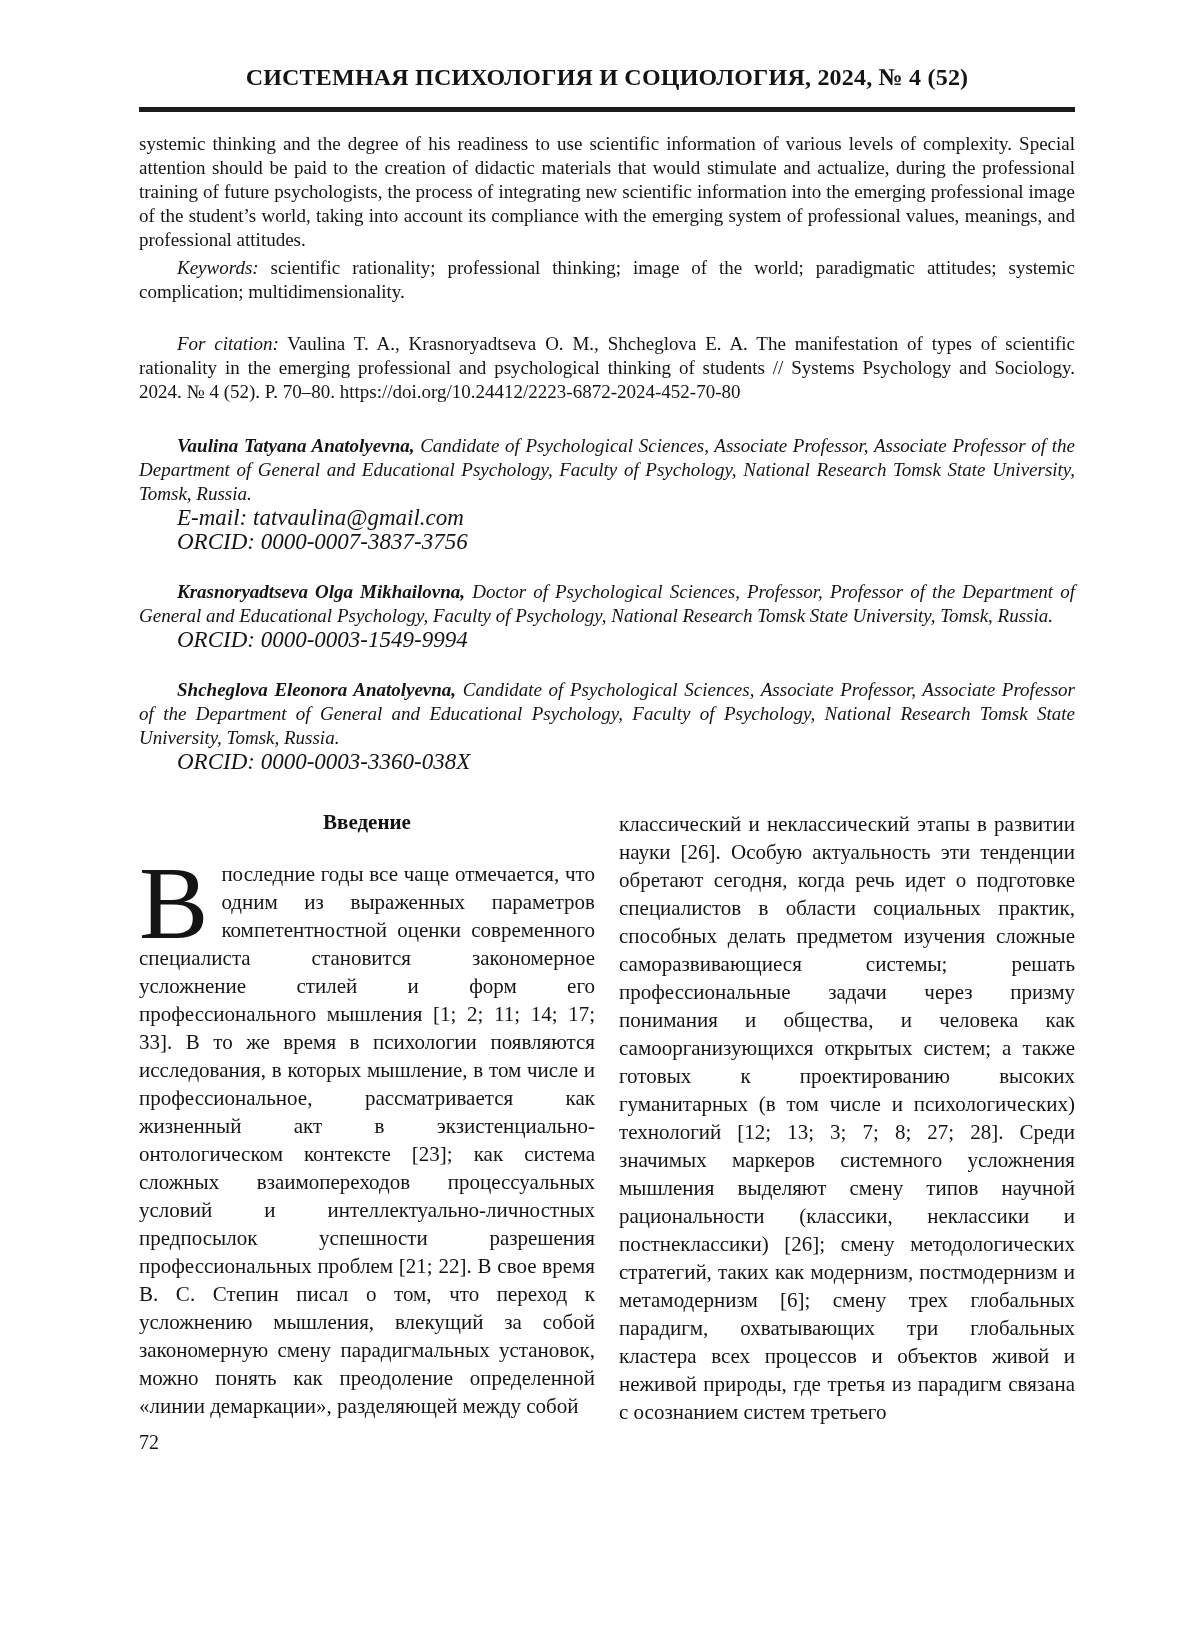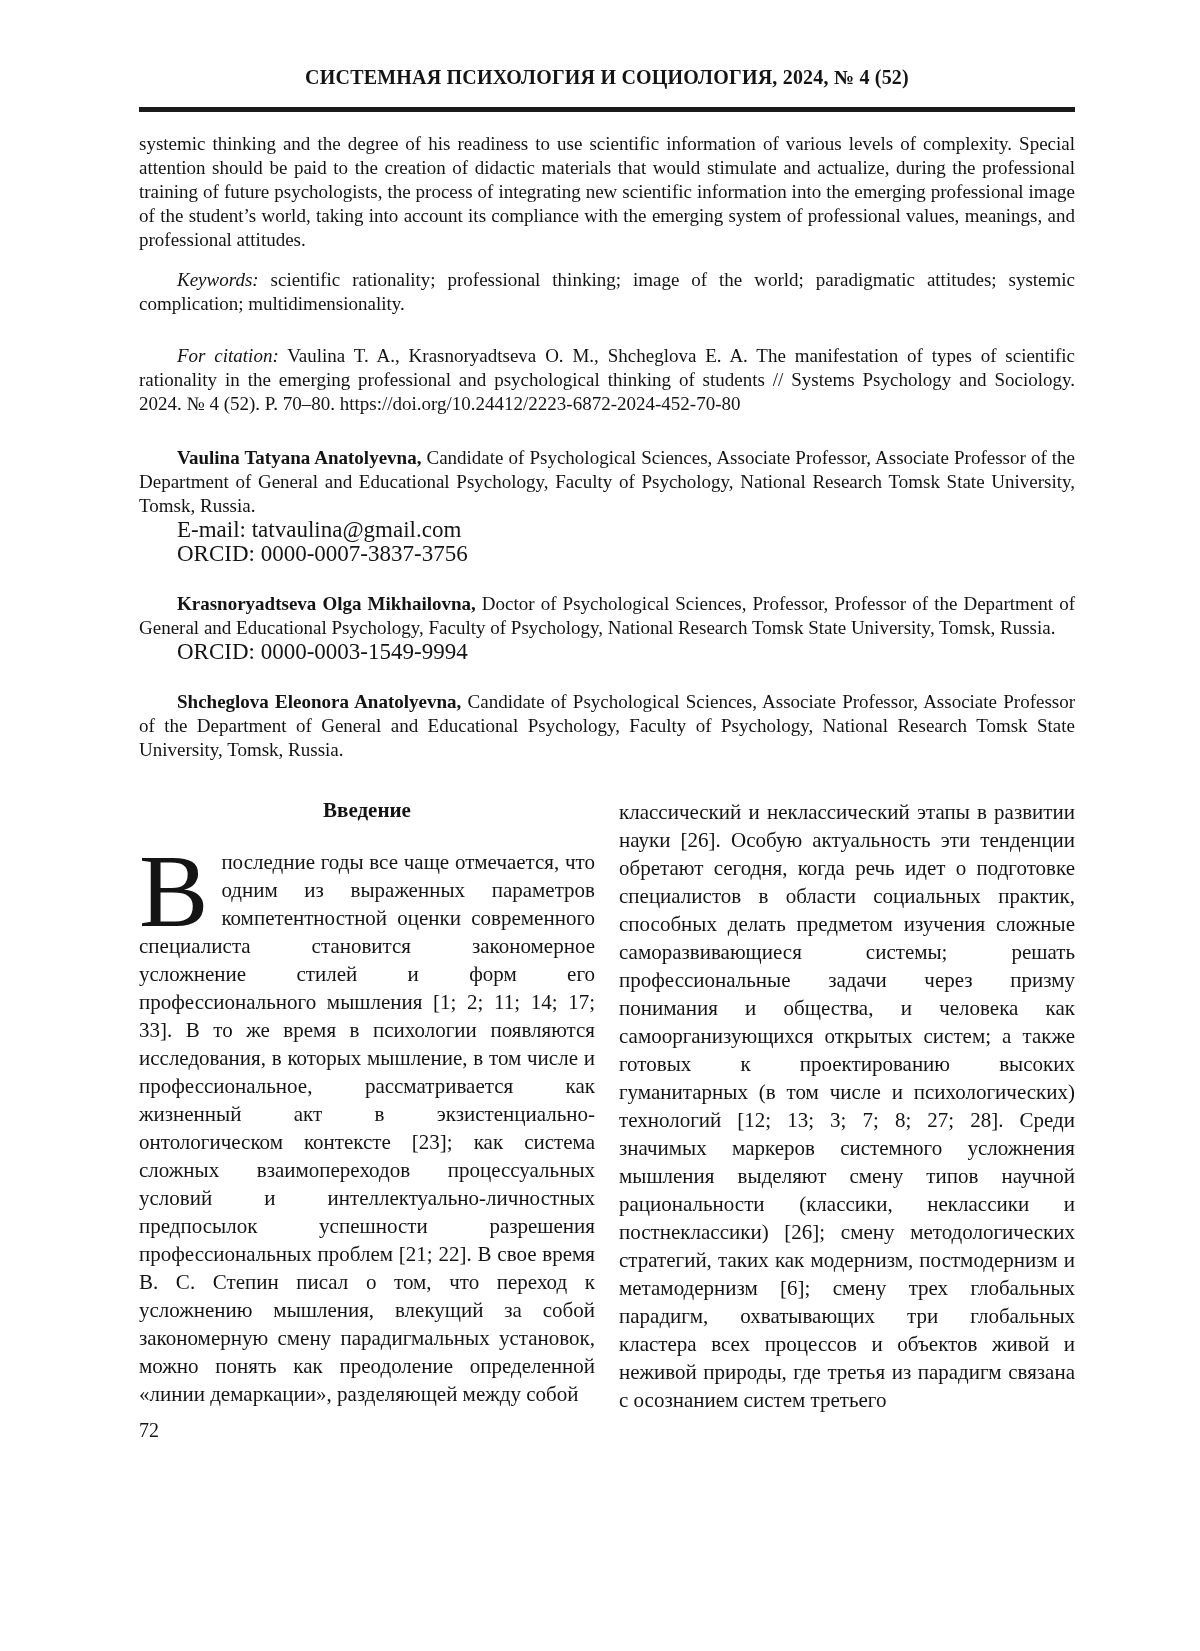--- a/index.html
+++ b/index.html
@@ -13,47 +13,47 @@
     overflow: hidden;
   }
   .page {
     padding: 66px 125px 0 139px; 
   }
 
   
   .journal-header {
     text-align: center;
     font-weight: bold;
-    font-size: 20px;
+    font-size: 24px;
     line-height: 23px;
     letter-spacing: 0.2px;
     white-space: nowrap;
   }
   .double-rule {
     margin-top: 18px;
     height: 4px;
     border-top: 3px solid #1b1b1b;
     border-bottom: 2px solid #1b1b1b;
   }
 
   
   p { margin: 0; }
   .fm {
     font-size: 19px;
     line-height: 24px;
     text-align: justify;
   }
   .abstract { margin-top: 20px; }
-  .keywords { margin-top: 16px; }
+  .keywords { margin-top: 4px; }
   .citation { margin-top: 28px; }
   .para-indent { text-indent: 38px; }
   .ital { font-style: italic; }
   .bold { font-weight: bold; }
 
-  .author-block { margin-top: 26px; }
+  .author-block { margin-top: 26px; font-style: italic; }
   .author-block.first { margin-top: 30px; }
   .author-line {
     font-size: 23px;
     line-height: 24px;
     text-align: left;
     text-indent: 38px;
   }
 
   
   .intro-section {
@@ -128,20 +128,21 @@
       <span>Doctor of Psychological Sciences, Professor, Professor of the Department of General and Educational Psychology, Faculty of Psychology, National Research Tomsk State University, Tomsk, Russia.</span>
     </p>
     <p class="author-line">ORCID: 0000-0003-1549-9994</p>
   </div>
 
   <div class="author-block">
     <p class="fm para-indent">
       <span class="bold">Shcheglova Eleonora Anatolyevna,</span>
       <span>Candidate of Psychological Sciences, Associate Professor, Associate Professor of the Department of General and Educational Psychology, Faculty of Psychology, National Research Tomsk State University, Tomsk, Russia.</span>
     </p>
+    <p class="author-line">ORCID: 0000-0003-3360-038X</p>
   </div>
 
   <div class="intro-section">
     <div class="col">
       <h2 class="intro-heading">Введение</h2>
       <p class="intro-para">
         <span class="dropcap">В</span><span>последние годы все чаще отмечается, что одним из выраженных параметров компетентностной оценки современного специалиста становится закономерное усложнение стилей и форм его профессионального мышления [1; 2; 11; 14; 17; 33]. В то же время в психологии появляются исследования, в которых мышление, в том числе и профессиональное, рассматривается как жизненный акт в экзистенциально-онтологическом контексте [23]; как система сложных взаимопереходов процессуальных условий и интеллектуально-личностных предпосылок успешности разрешения профессиональных проблем [21; 22]. В свое время В. С. Степин писал о том, что переход к усложнению мышления, влекущий за собой закономерную смену парадигмальных установок, можно понять как преодоление определенной «линии демаркации», разделяющей между собой</span>
       </p>
     </div>
     <div class="col">

